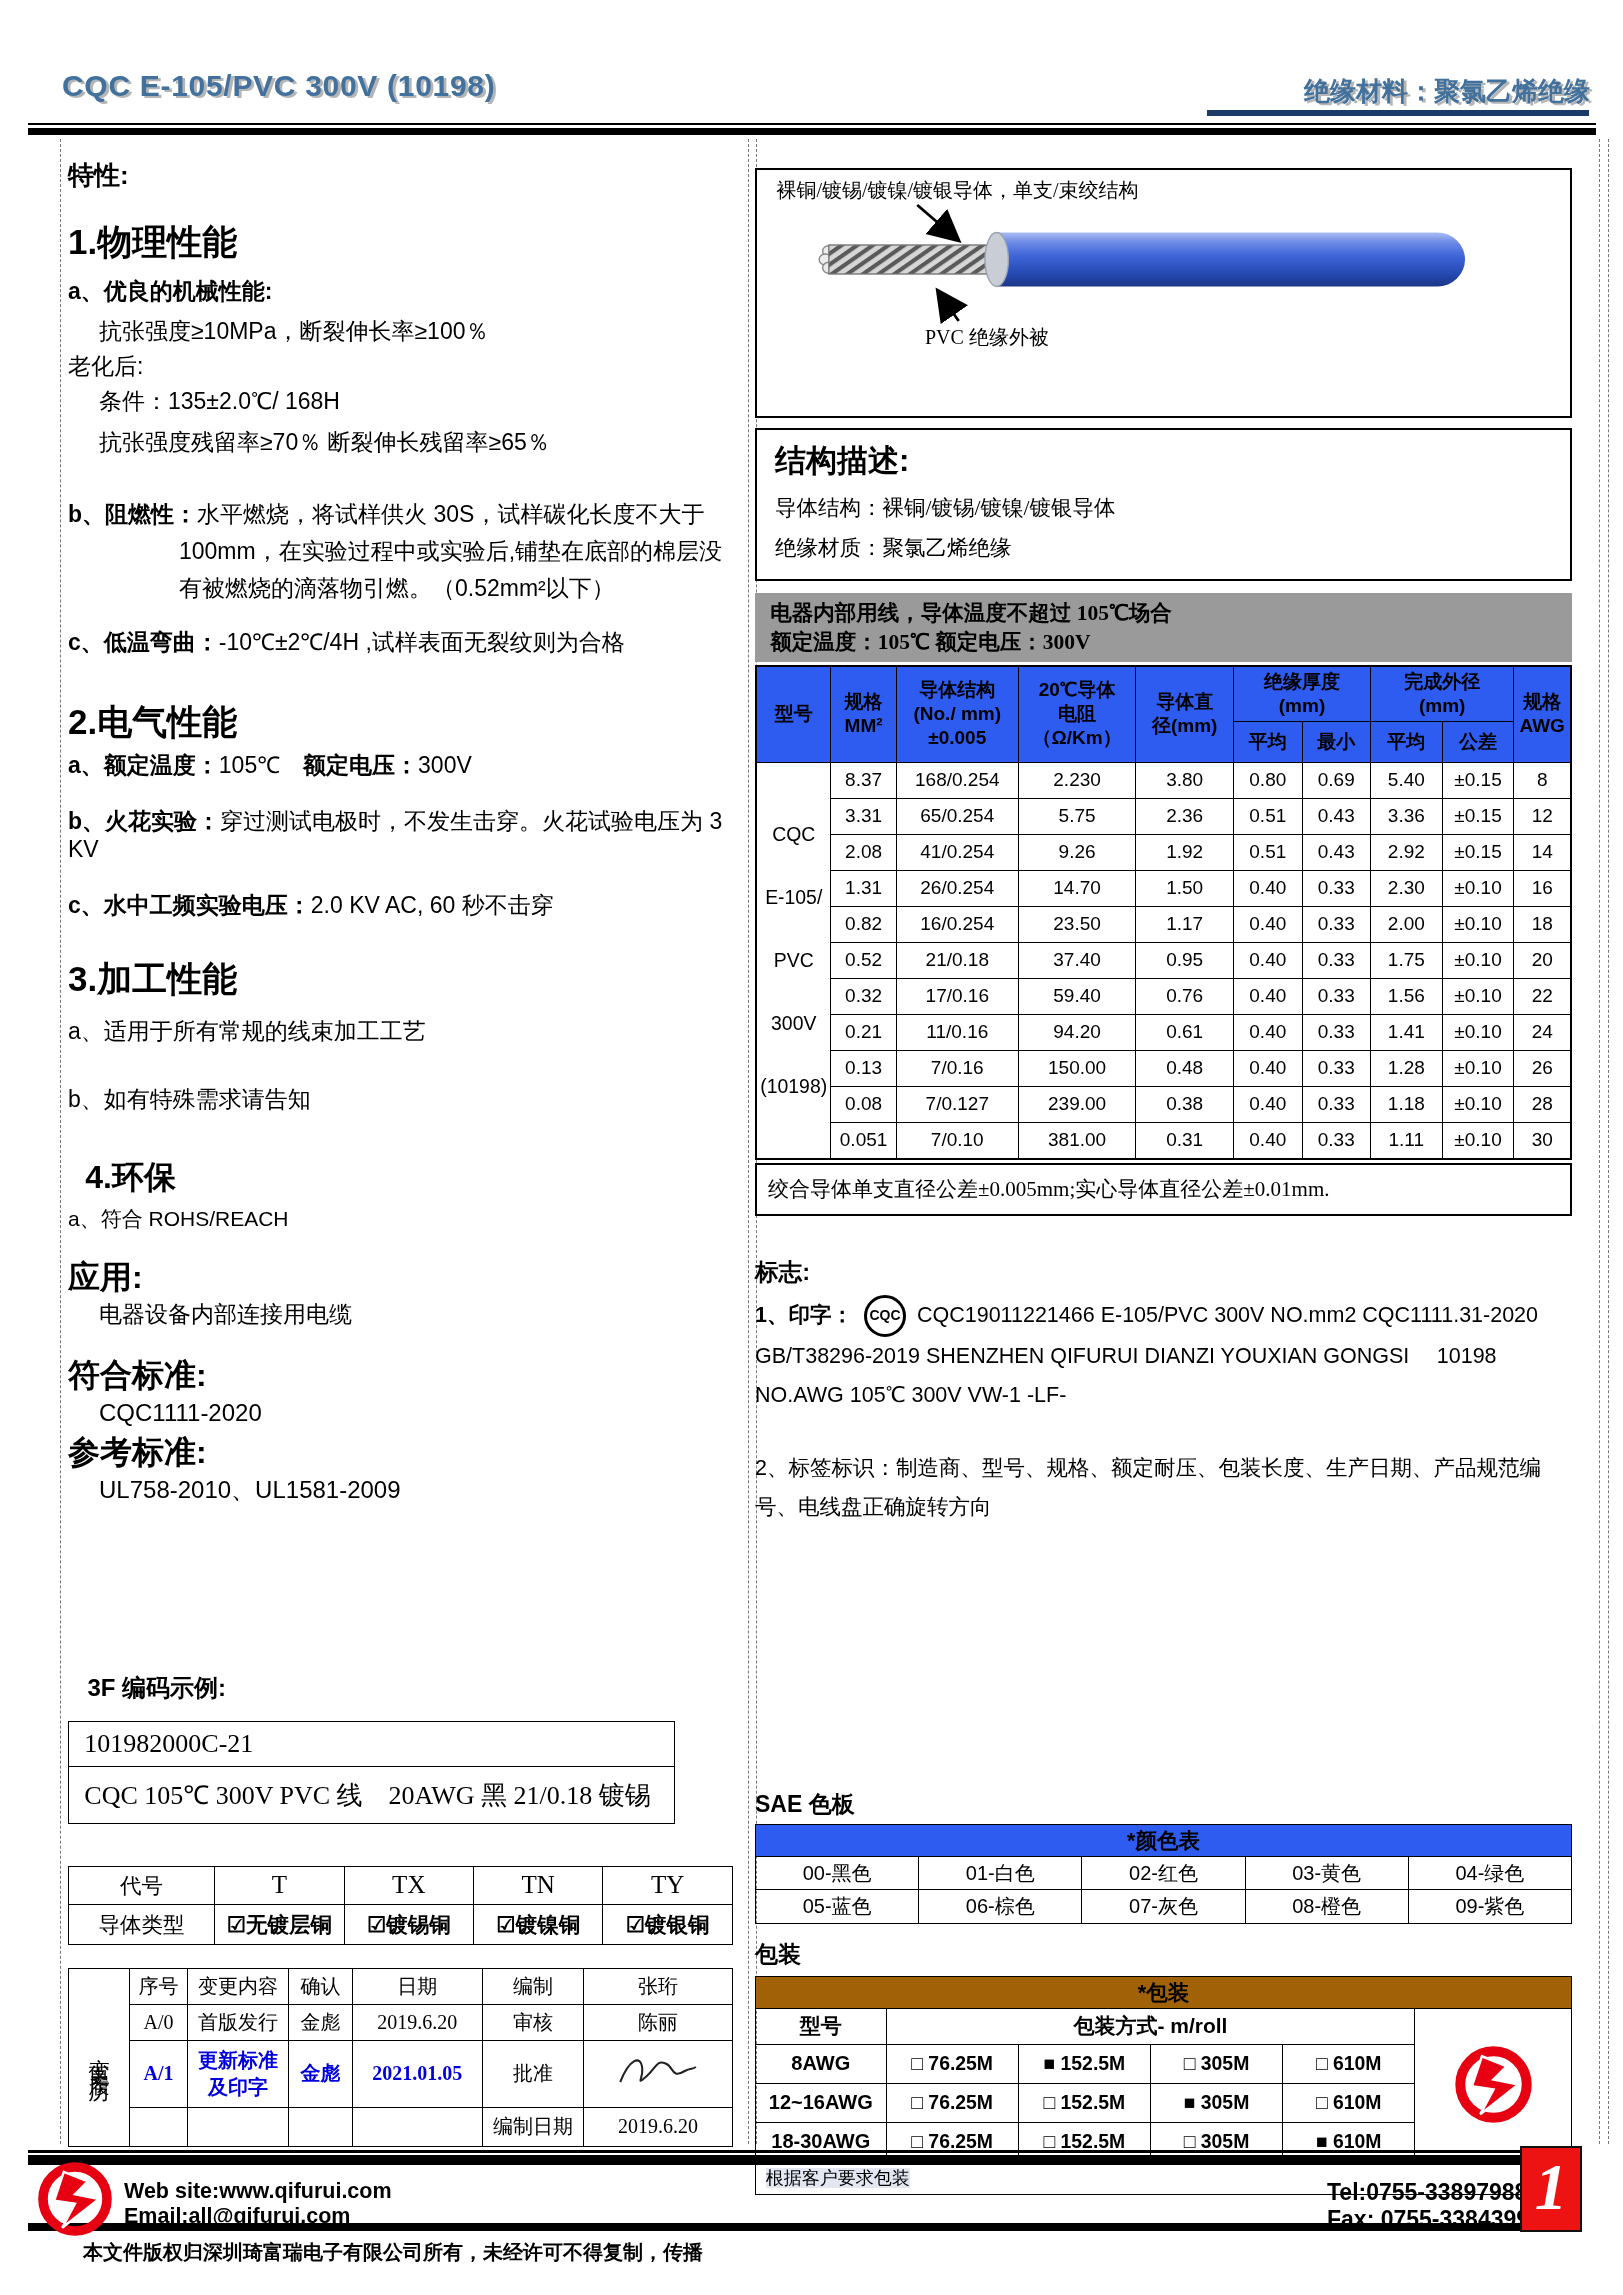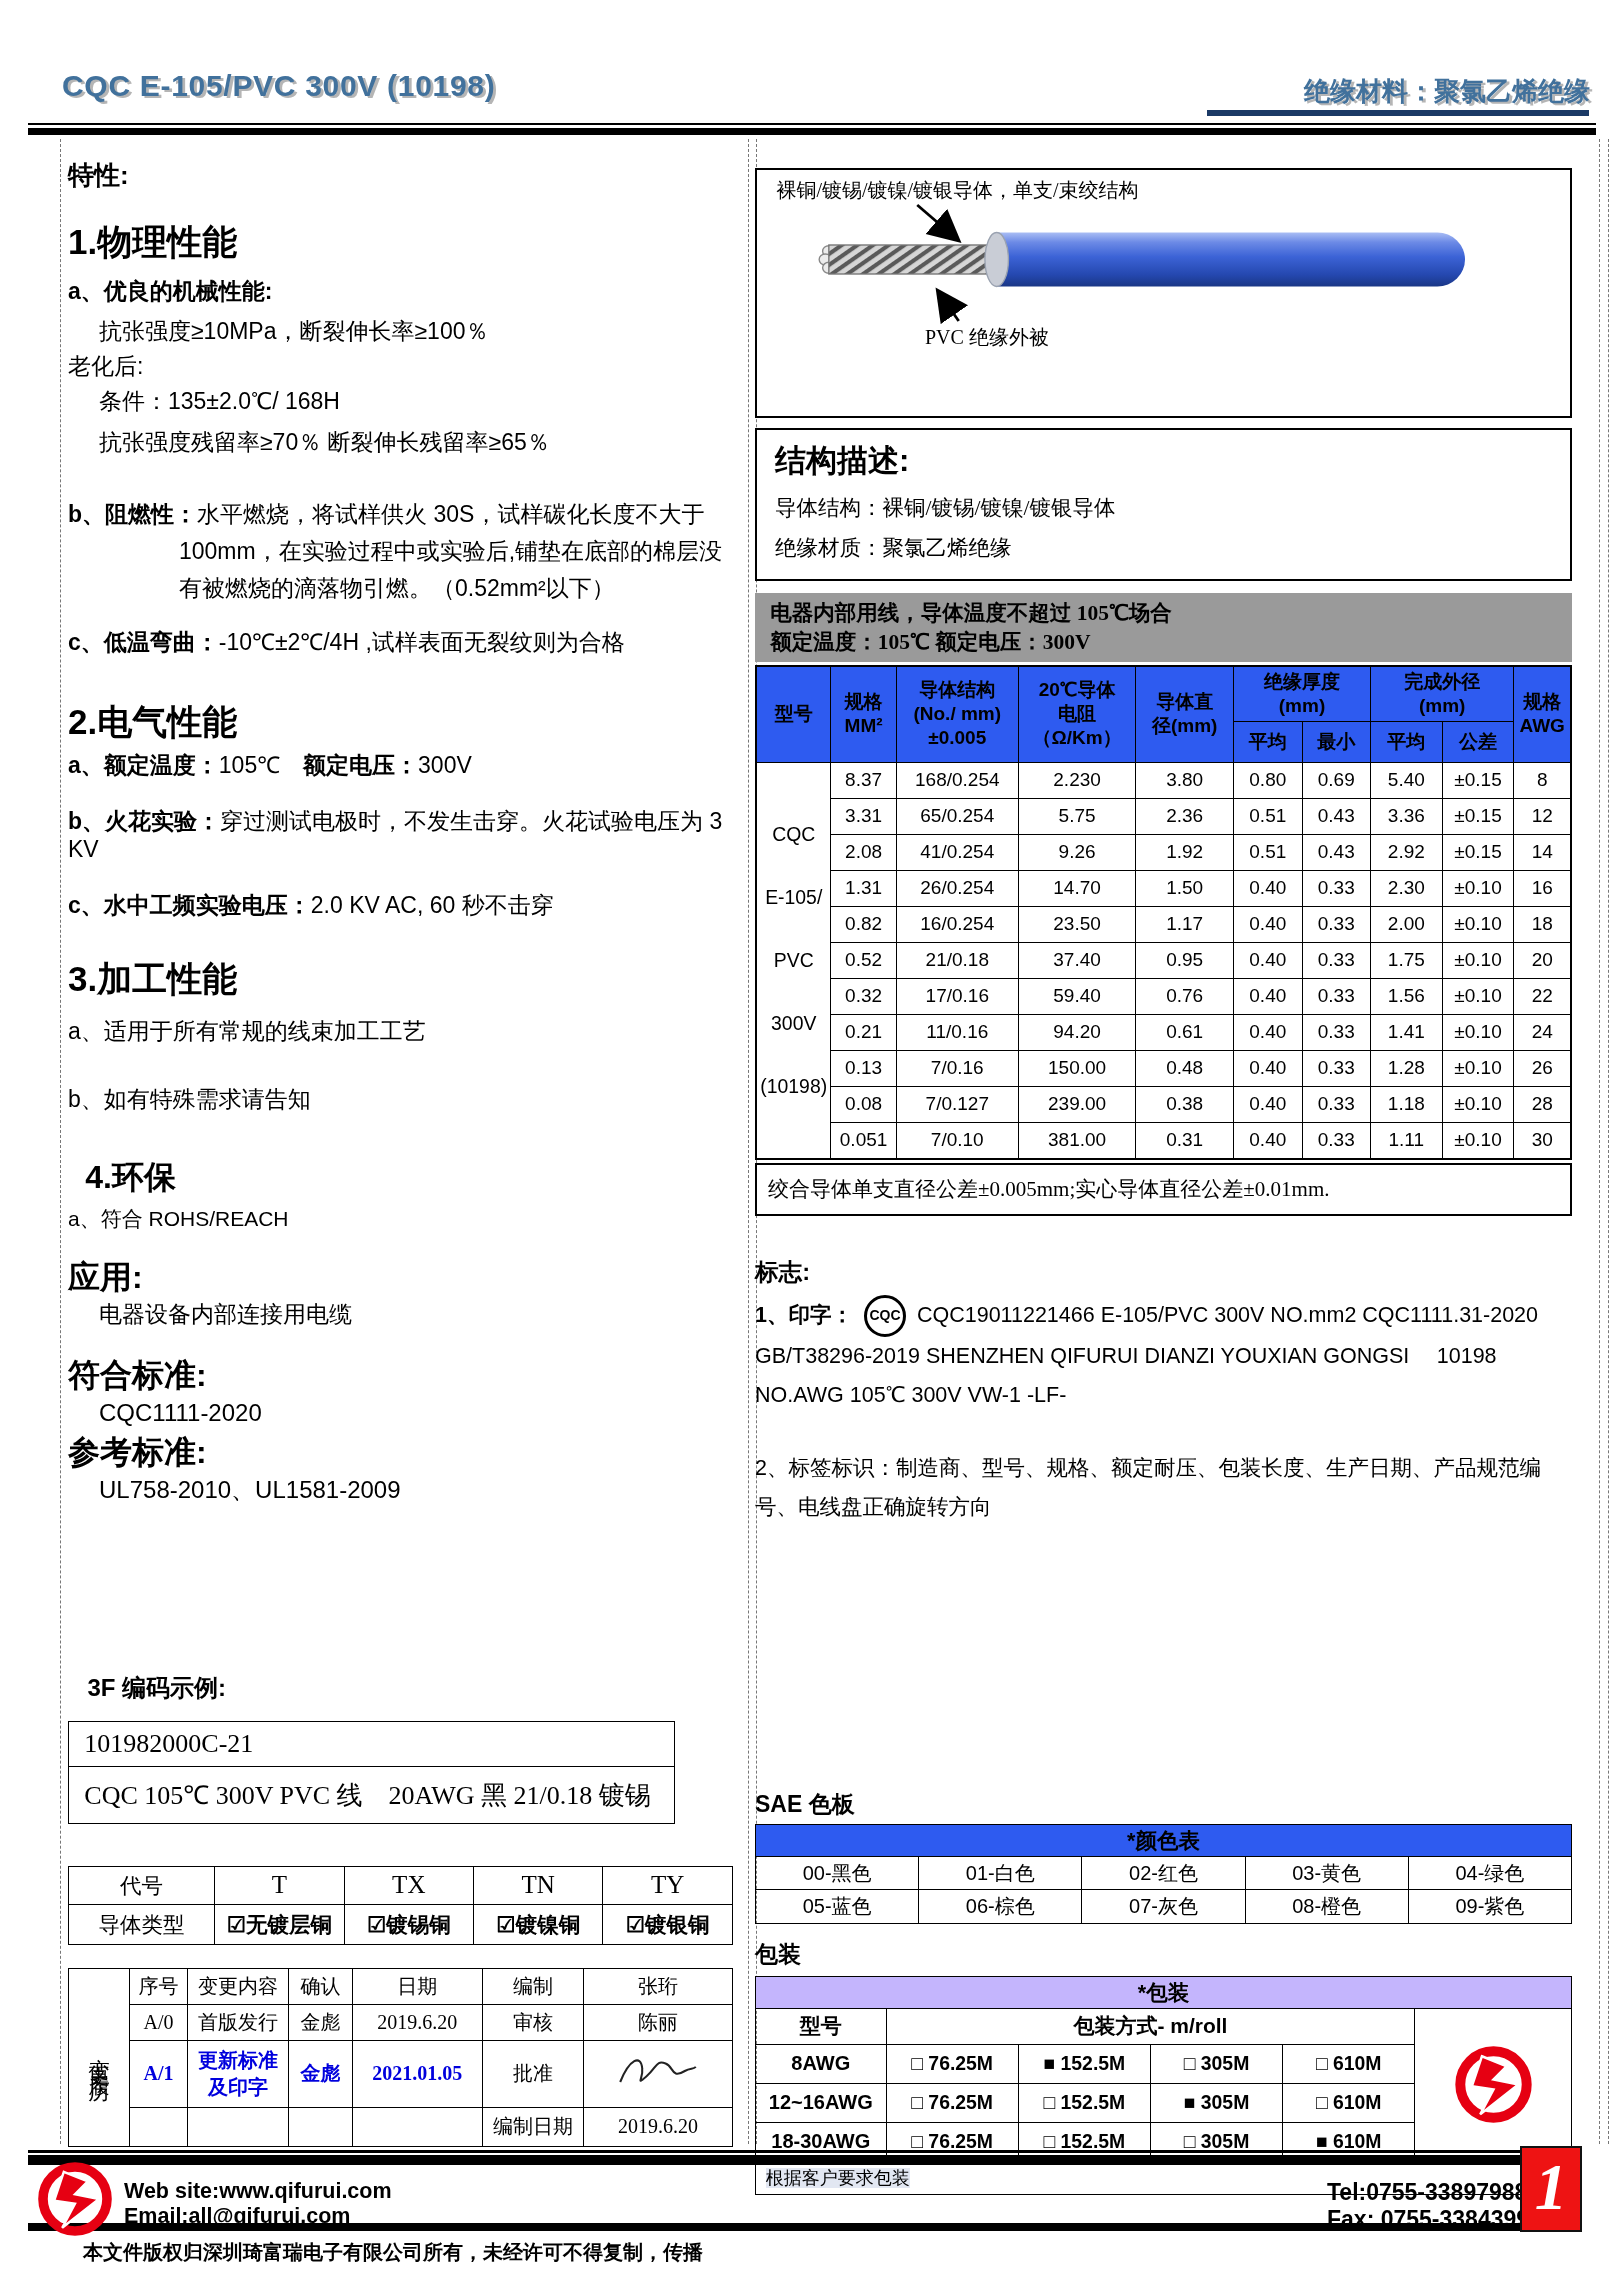--- a/index.html
+++ b/index.html
@@ -86,21 +86,21 @@
        margin:0 11px;}
   .mark-p2{margin-top:35px;font-size:21.5px;line-height:1.8;}
 
   .sae-title{margin-top:262px;font-size:23px;font-weight:bold;}
   table.colors{margin-top:4.2px;width:100%;border-collapse:collapse;border:1.4px solid #000;}
   .colors th{background:#2e5bf0;font-size:21.5px;font-weight:bold;height:29px;border:1.4px solid #000;}
   .colors td{border:1.4px solid #000;text-align:center;font-size:20px;height:30.5px;}
 
   .pack-title{margin-top:15.3px;font-size:23px;font-weight:bold;}
   table.pack{margin-top:5.6px;width:100%;border-collapse:collapse;border:1.4px solid #000;}
-  .pack th{background:#c4b5fd;font-size:21.5px;font-weight:bold;height:26px;border:1.4px solid #000;}
+  .pack th{background:#a16207;font-size:21.5px;font-weight:bold;height:26px;border:1.4px solid #000;}
   .pack td{border:1.4px solid #000;text-align:center;vertical-align:middle;}
   .pack .mh{font-size:21px;font-weight:bold;height:33px;}
   .pack .dm{font-size:20px;font-weight:bold;height:36px;}
   .pack .opt{font-size:19.4px;font-weight:bold;height:36px;}
   .pack .note{height:30.5px;text-align:left;padding-left:9.7px;font-size:18px;
               font-family:Liberation Sans, sans-serif;}
   .pack .note span{background:#e2e7f2;}
   .logo-cell svg{display:block;margin:0 auto;}
 
   

